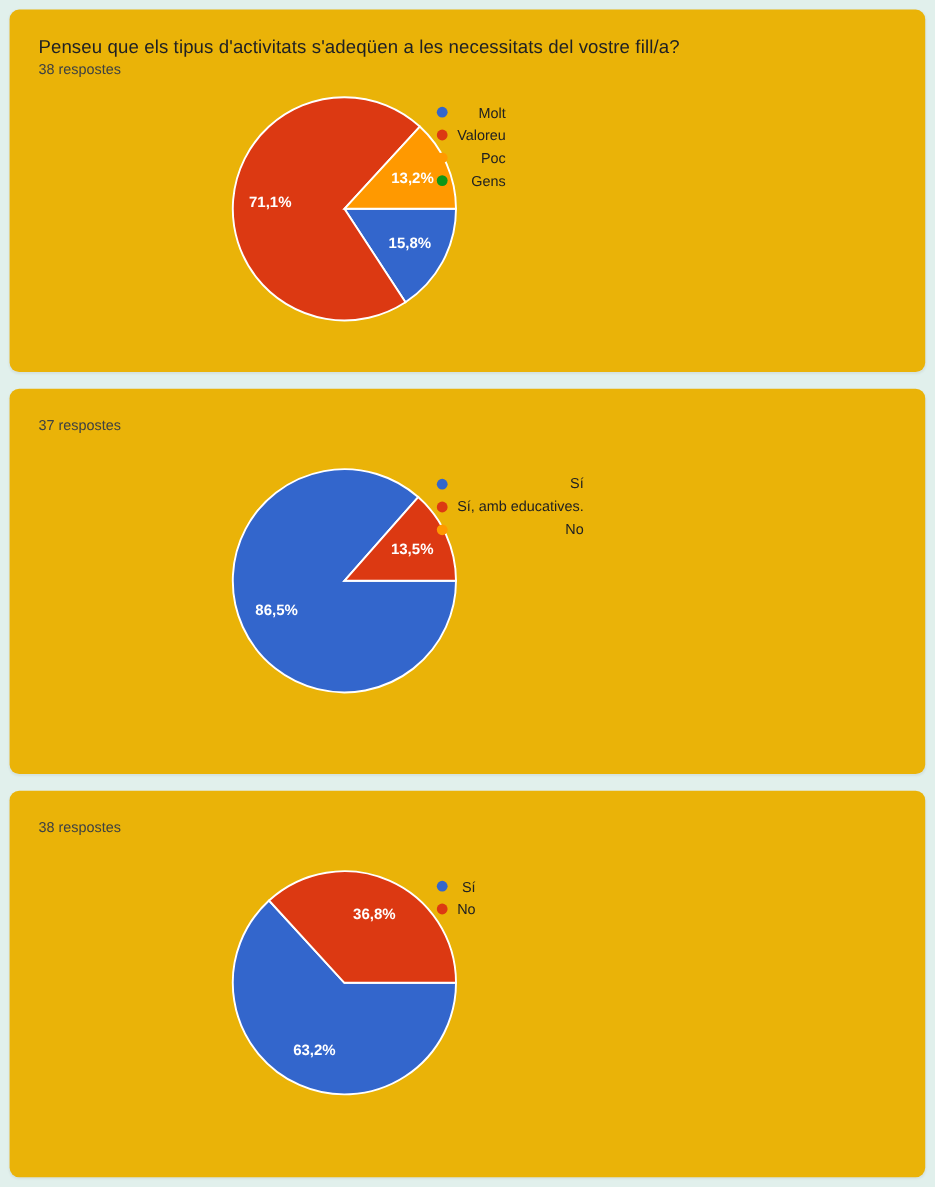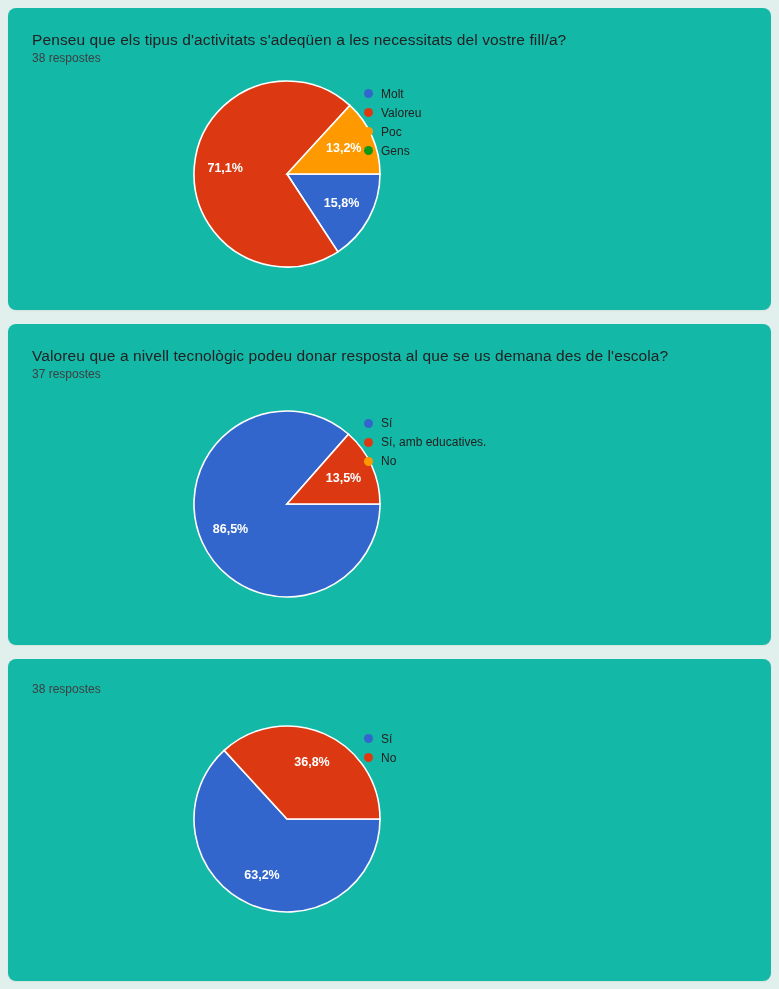--- a/index.html
+++ b/index.html
@@ -19,21 +19,21 @@
     width: 779px;
     height: 989px;
     box-sizing: border-box;
     padding: 8px;
     display: flex;
     flex-direction: column;
     gap: 14px;
   }
   .card {
     position: relative;
-    background: #14b8a6;
+    background: #eab308;
     border-radius: 8px;
     box-shadow: 0 1px 2px rgba(0,0,0,0.06);
     box-sizing: border-box;
     padding: 22px 24px 0 24px;
     overflow: hidden;
   }
   .card-q1 { height: 305px; }
   .card-q2 { height: 325px; }
   .card-q3 { height: 325px; }
 
@@ -70,20 +70,21 @@
   .legend {
     position: absolute;
     top: 0;
     display: flex;
     flex-direction: column;
   }
   .legend-row {
     display: flex;
     align-items: center;
     height: 19px;
+    justify-content: space-between;
   }
   .legend-dot {
     width: 9px;
     height: 9px;
     border-radius: 50%;
     flex: 0 0 auto;
   }
   .legend-label {
     margin-left: 8px;
     font-size: 12px;
@@ -135,21 +136,20 @@
         </div>
         <div class="legend-row">
           <span class="legend-dot" style="background:#109618"></span>
           <span class="legend-label">Gens</span>
         </div>
       </div>
     </div>
   </div>
 
   <div class="card card-q2">
-    <div class="q-title">Valoreu que a nivell tecnològic podeu donar resposta al que se us demana des de l'escola?</div>
     <div class="q-responses">37 respostes</div>
     <div class="chart-area chart-q2">
       <div class="pie-wrap" style="left:155px;">
         <svg width="200" height="200" viewBox="0 0 200 200" id="pie-2">
             <path d="M 100 100 L 193.00 100.00 A 93 93 0 1 1 161.50 30.24 Z" fill="#3366cc" stroke="#ffffff" stroke-width="1.6"></path>
             <text x="43.49" y="125.51" class="slice-label">86,5%</text>
             <path d="M 100 100 L 161.50 30.24 A 93 93 0 0 1 193.00 100.00 Z" fill="#dc3912" stroke="#ffffff" stroke-width="1.6"></path>
             <text x="156.51" y="74.49" class="slice-label">13,5%</text>
           </svg>
       </div>

